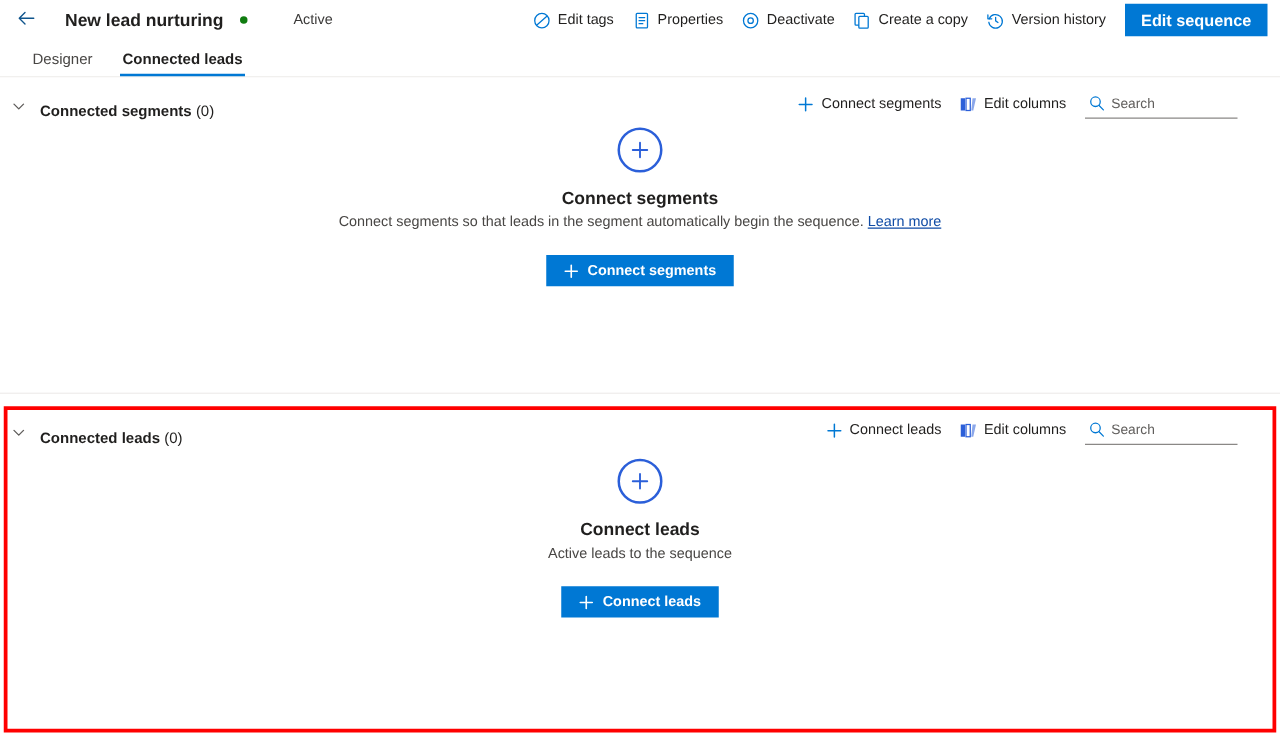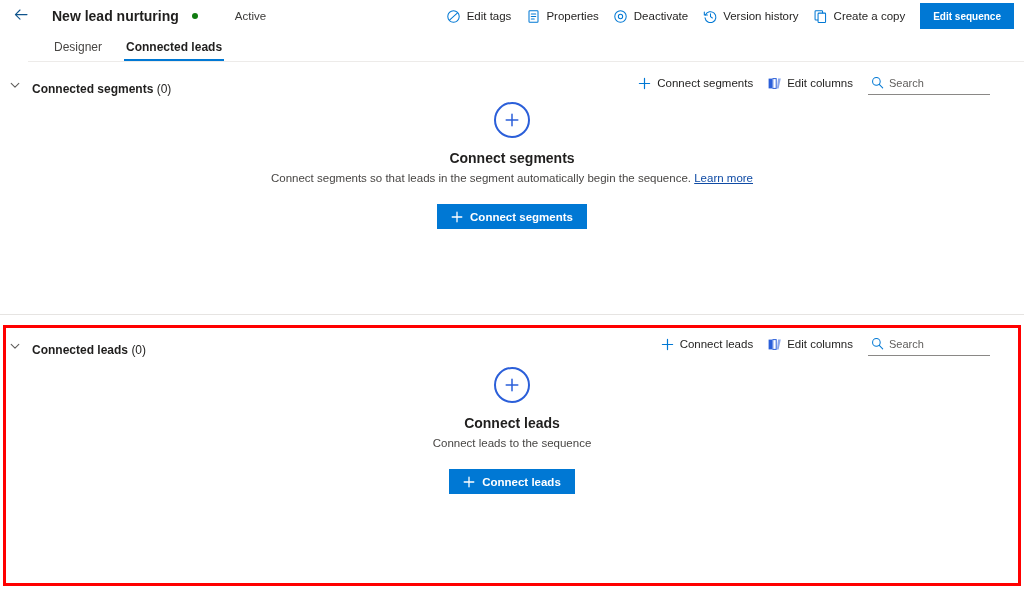--- a/index.html
+++ b/index.html
@@ -79,42 +79,41 @@
     display: flex; align-items: center; justify-content: center;
     margin-right: 5px;
     color: #0078d4;
     flex: 0 0 auto;
   }
   .cmd-icon svg { display: block; }
 
   .primary-btn {
     background: #0078d4;
     color: #ffffff;
-    font-size: 10px;
+    font-size: 13px;
     font-weight: bold;
     height: 26px;
     padding: 0 13px;
     display: flex;
     align-items: center;
     justify-content: center;
     border: none;
     margin-left: 8px;
     cursor: pointer;
     font-family: "Liberation Sans", sans-serif;
     white-space: nowrap;
   }
 
   
   .tabs {
     display: flex;
     align-items: flex-end;
     height: 30px;
     padding-left: 14px;
     border-bottom: 1px solid #edebe9;
-    margin-left: 28px;
   }
   .tab {
     position: relative;
     height: 29px;
     display: flex;
     align-items: center;
     padding: 0 12px;
     font-size: 12px;
     color: #484644;
     cursor: pointer;
@@ -337,36 +336,36 @@
           <circle cx="8" cy="8" r="6.1" stroke="#0078d4" stroke-width="1.1"></circle>
           <circle cx="8" cy="8" r="2.3" stroke="#0078d4" stroke-width="1.1"></circle>
         </svg>
       </span>
       <span>Deactivate</span>
     </div>
 
     <div class="cmd-item">
       <span class="cmd-icon">
         <svg width="15" height="15" viewBox="0 0 16 16" fill="none">
+          <rect x="2.2" y="1.8" width="8" height="10" rx="0.8" stroke="#0078d4" stroke-width="1.1"></rect>
+          <rect x="5.4" y="4.4" width="8" height="10" rx="0.8" fill="#ffffff" stroke="#0078d4" stroke-width="1.1"></rect>
+        </svg>
+      </span>
+      <span>Create a copy</span>
+    </div>
+
+    <div class="cmd-item">
+      <span class="cmd-icon">
+        <svg width="15" height="15" viewBox="0 0 16 16" fill="none">
           <path d="M2.6 6.4A5.8 5.8 0 1 1 2.2 9.4" stroke="#0078d4" stroke-width="1.1" stroke-linecap="round"></path>
           <path d="M1.4 3.2V6.5H4.7" stroke="#0078d4" stroke-width="1.1" stroke-linecap="round" stroke-linejoin="round"></path>
           <path d="M8 5.2V8.2L10 9.6" stroke="#0078d4" stroke-width="1.1" stroke-linecap="round" stroke-linejoin="round"></path>
         </svg>
       </span>
       <span>Version history</span>
-    </div>
-
-    <div class="cmd-item">
-      <span class="cmd-icon">
-        <svg width="15" height="15" viewBox="0 0 16 16" fill="none">
-          <rect x="2.2" y="1.8" width="8" height="10" rx="0.8" stroke="#0078d4" stroke-width="1.1"></rect>
-          <rect x="5.4" y="4.4" width="8" height="10" rx="0.8" fill="#ffffff" stroke="#0078d4" stroke-width="1.1"></rect>
-        </svg>
-      </span>
-      <span>Create a copy</span>
     </div>
 
     <button class="primary-btn">Edit sequence</button>
   </div>
 </div>
 
 <div class="tabs">
   <div class="tab">Designer</div>
   <div class="tab active">Connected leads</div>
 </div>
@@ -487,21 +486,21 @@
     </div>
   </div>
 
   <div class="empty">
     <div class="plus-circle">
       <svg width="20" height="20" viewBox="0 0 20 20" fill="none">
         <path d="M10 4.2V15.8M4.2 10H15.8" stroke="#2b5fd9" stroke-width="1.5" stroke-linecap="round"></path>
       </svg>
     </div>
     <div class="empty-title">Connect leads</div>
-    <div class="empty-desc">Connect leads to the sequence</div>
+    <div class="empty-desc">Active leads to the sequence</div>
     <button class="empty-btn">
       <span class="btn-plus">
         <svg width="12" height="12" viewBox="0 0 12 12" fill="none">
           <path d="M6 1.2V10.8M1.2 6H10.8" stroke="#ffffff" stroke-width="1.3" stroke-linecap="round"></path>
         </svg>
       </span>
       <span>Connect leads</span>
     </button>
   </div>
 </div>

